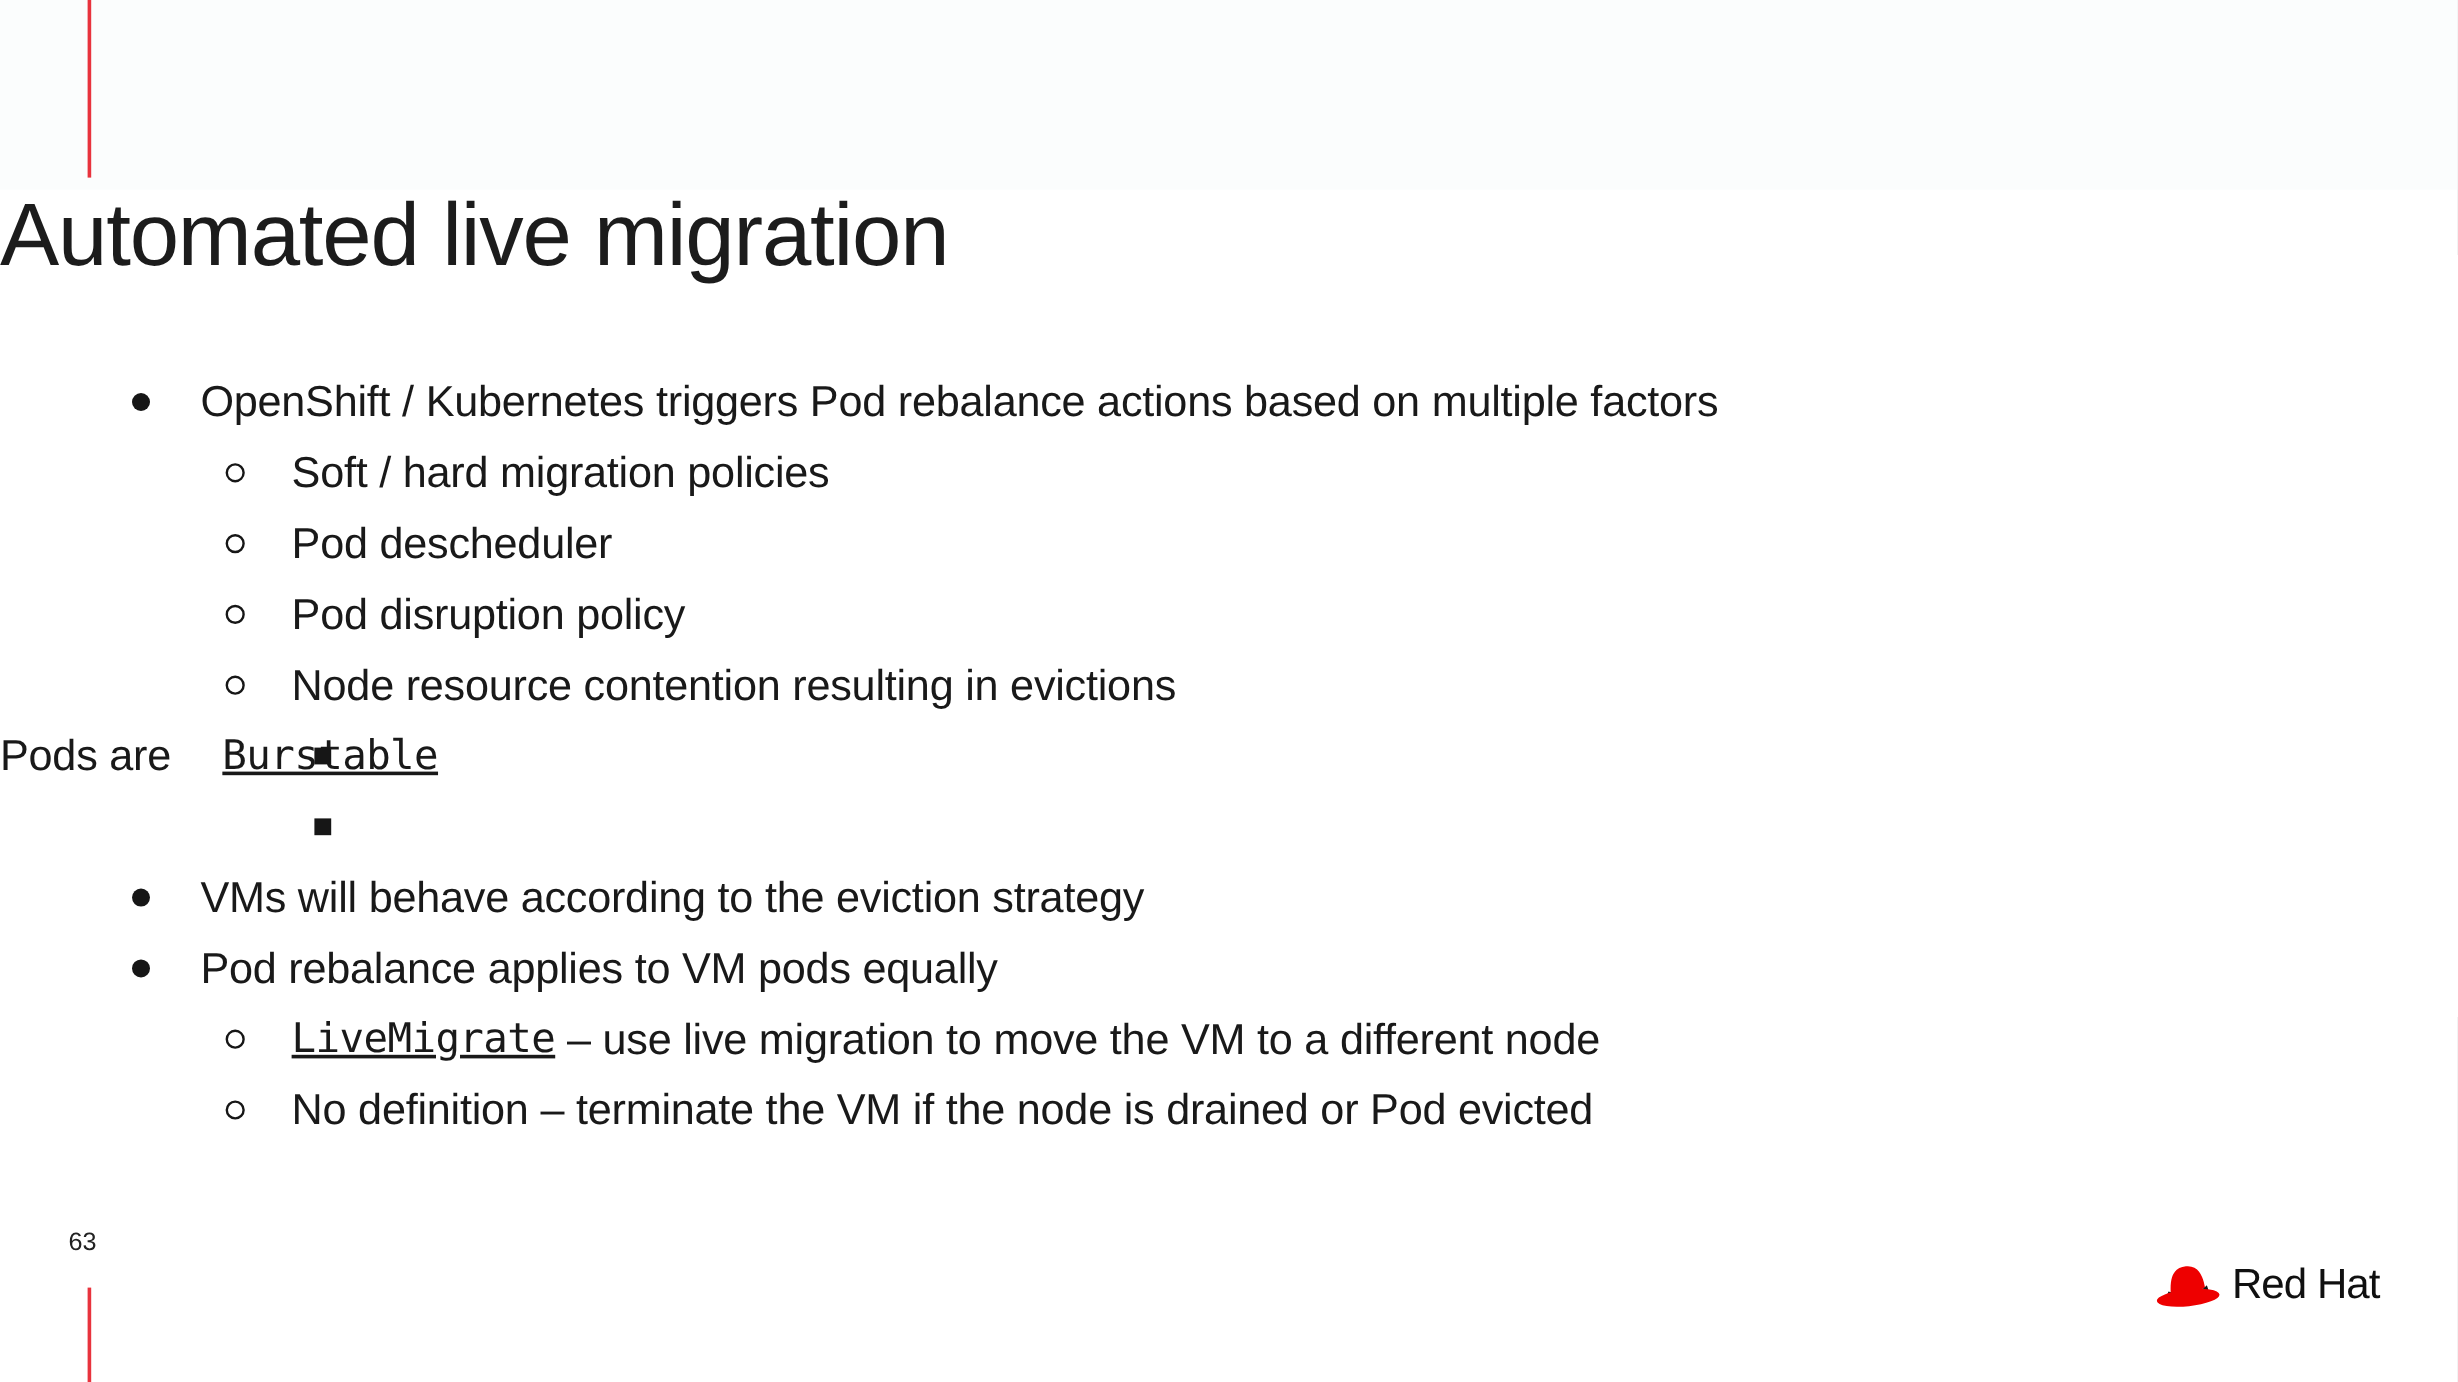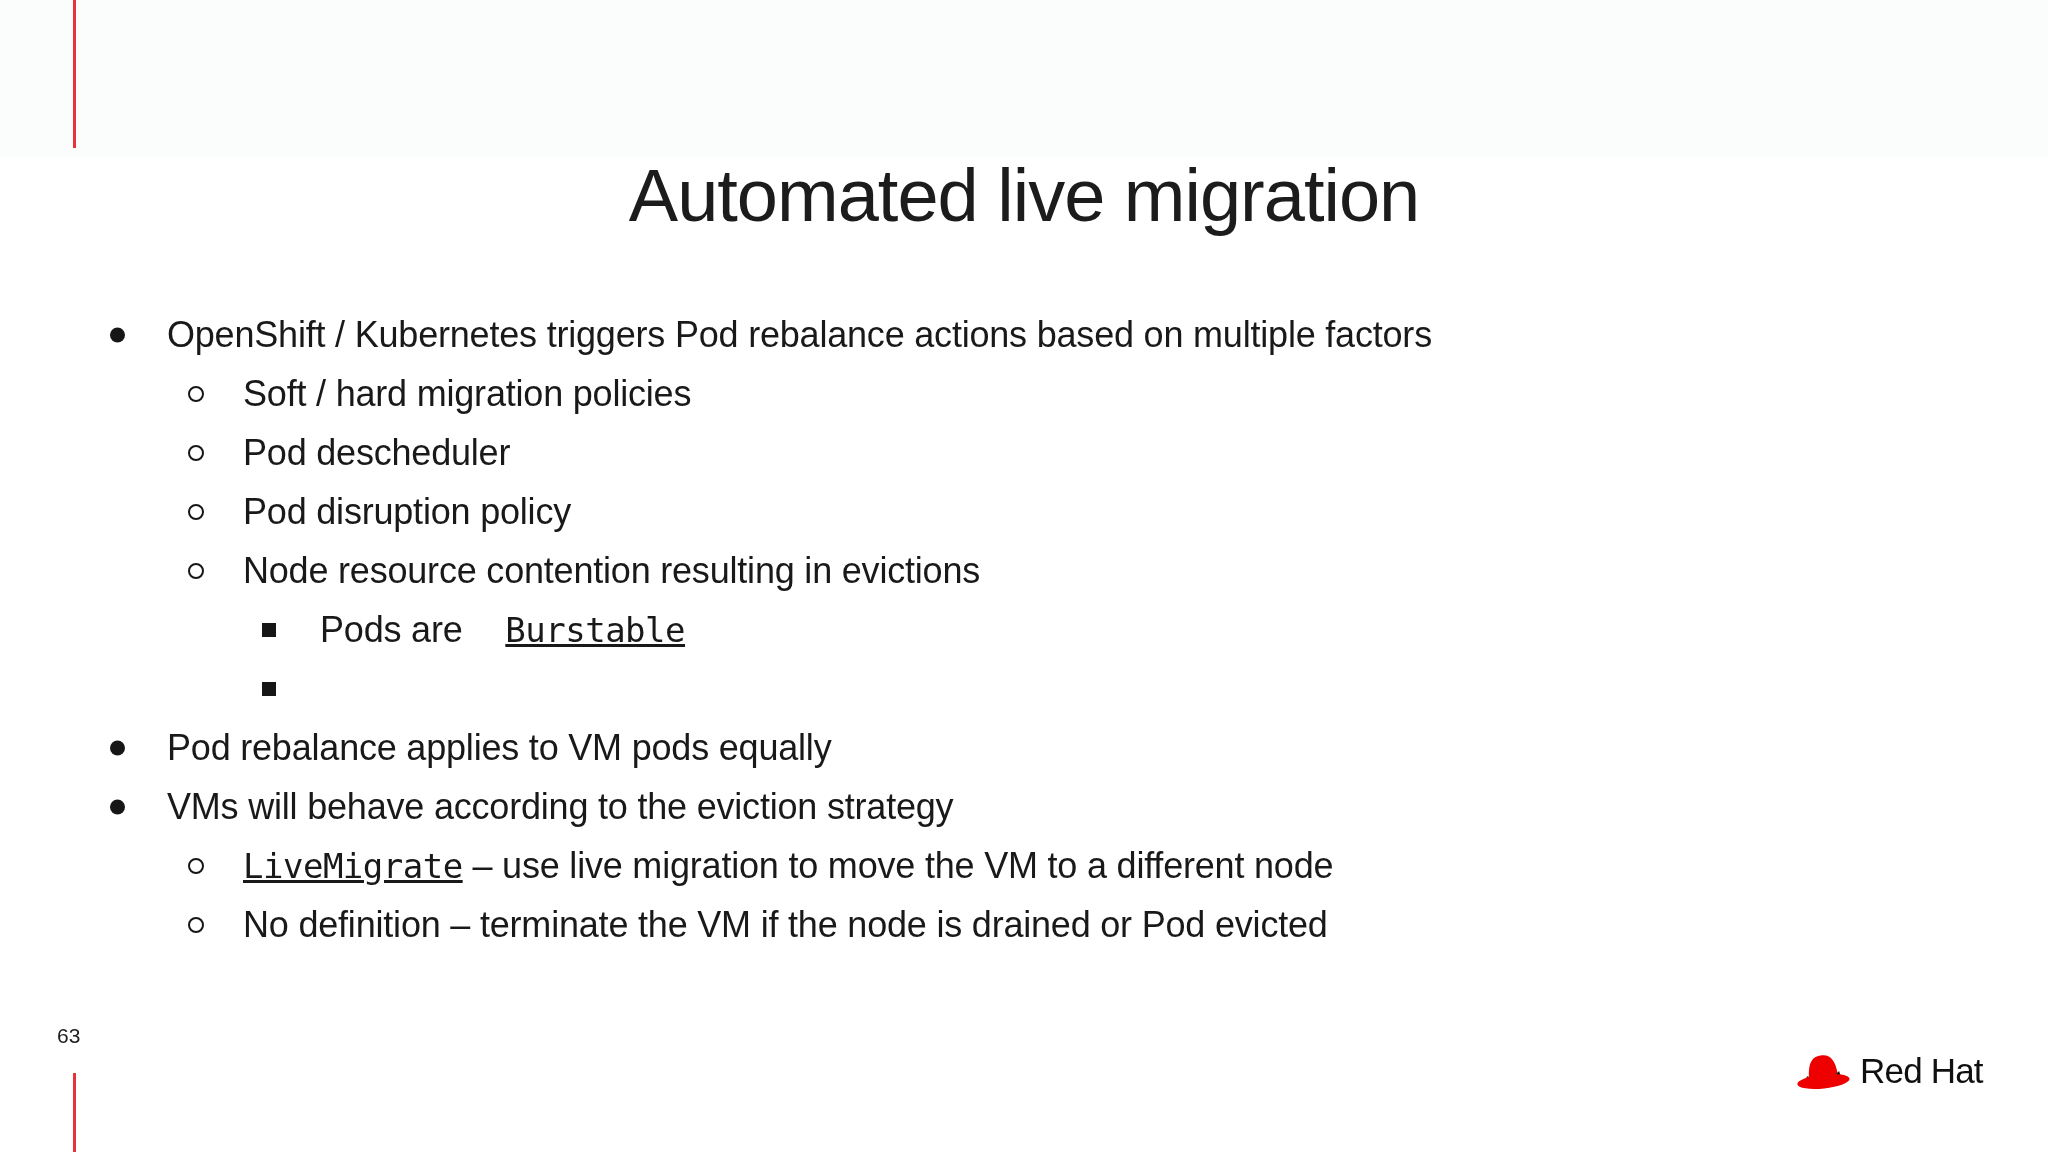--- a/index.html
+++ b/index.html
@@ -15,42 +15,41 @@
     position:absolute;left:0;top:0;width:2048px;height:158px;
     background:#fbfdfd;
   }
   .accent-line{
     position:absolute;left:73px;width:3px;background:#e8333d;
   }
   .accent-line.top{top:0;height:148px;}
   .accent-line.bottom{top:1073px;height:79px;}
   .title{
     position:absolute;left:0;top:150px;width:2048px;
-    text-align:center;
     font-size:74px;
     font-weight:300;
     letter-spacing:-1px;
     color:#1c1c1c;
     line-height:1.25;
   }
   ul.bullets{
     position:absolute;left:0;top:305px;right:0;
     margin:0;padding:0;list-style:none;
   }
   ul.bullets li{
     position:relative;
     height:59px;
     display:flex;align-items:center;
     font-size:36px;
     letter-spacing:-0.2px;
     white-space:pre;
   }
   li.lvl1{padding-left:167px;}
   li.lvl2{padding-left:243px;}
-  li.lvl3{padding-left:320px;gap:33px;}
+  li.lvl3{gap:33px;}
   .marker{position:absolute;top:50%;transform:translateY(-50%);box-sizing:border-box;}
   .m1{left:110px;width:15px;height:15px;border-radius:50%;background:#161616;}
   .m2{left:188px;width:16px;height:16px;border-radius:50%;border:2.5px solid #161616;background:transparent;}
   .m3{left:262px;width:14px;height:14px;background:#161616;}
   .mono{
     font-family:"DejaVu Sans Mono", monospace;
     font-size:34px;
     letter-spacing:-0.5px;
     text-decoration:underline;
   }
@@ -102,25 +101,25 @@
     </li>
     <li class="lvl3">
       <span class="marker m3"></span>
       <span>Pods are </span><span class="mono">Burstable</span>
     </li>
     <li class="lvl3">
       <span class="marker m3"></span>
     </li>
     <li class="lvl1">
       <span class="marker m1"></span>
-      <span>Pod rebalance applies to VM pods equally</span>
+      <span>VMs will behave according to the eviction strategy</span>
     </li>
     <li class="lvl1">
       <span class="marker m1"></span>
-      <span>VMs will behave according to the eviction strategy</span>
+      <span>Pod rebalance applies to VM pods equally</span>
     </li>
     <li class="lvl2">
       <span class="marker m2"></span>
       <span class="mono">LiveMigrate</span><span> – use live migration to move the VM to a different node</span>
     </li>
     <li class="lvl2">
       <span class="marker m2"></span>
       <span>No definition – terminate the VM if the node is drained or Pod evicted</span>
     </li>
   </ul>

